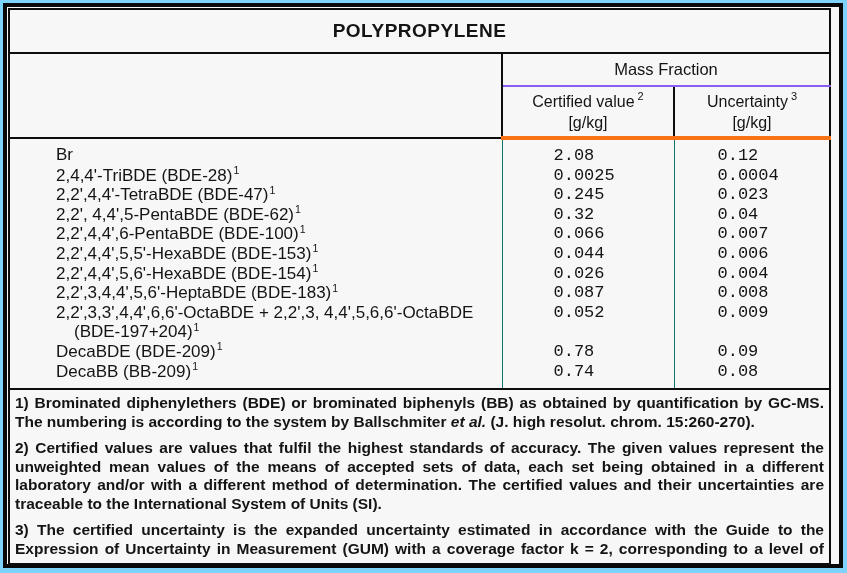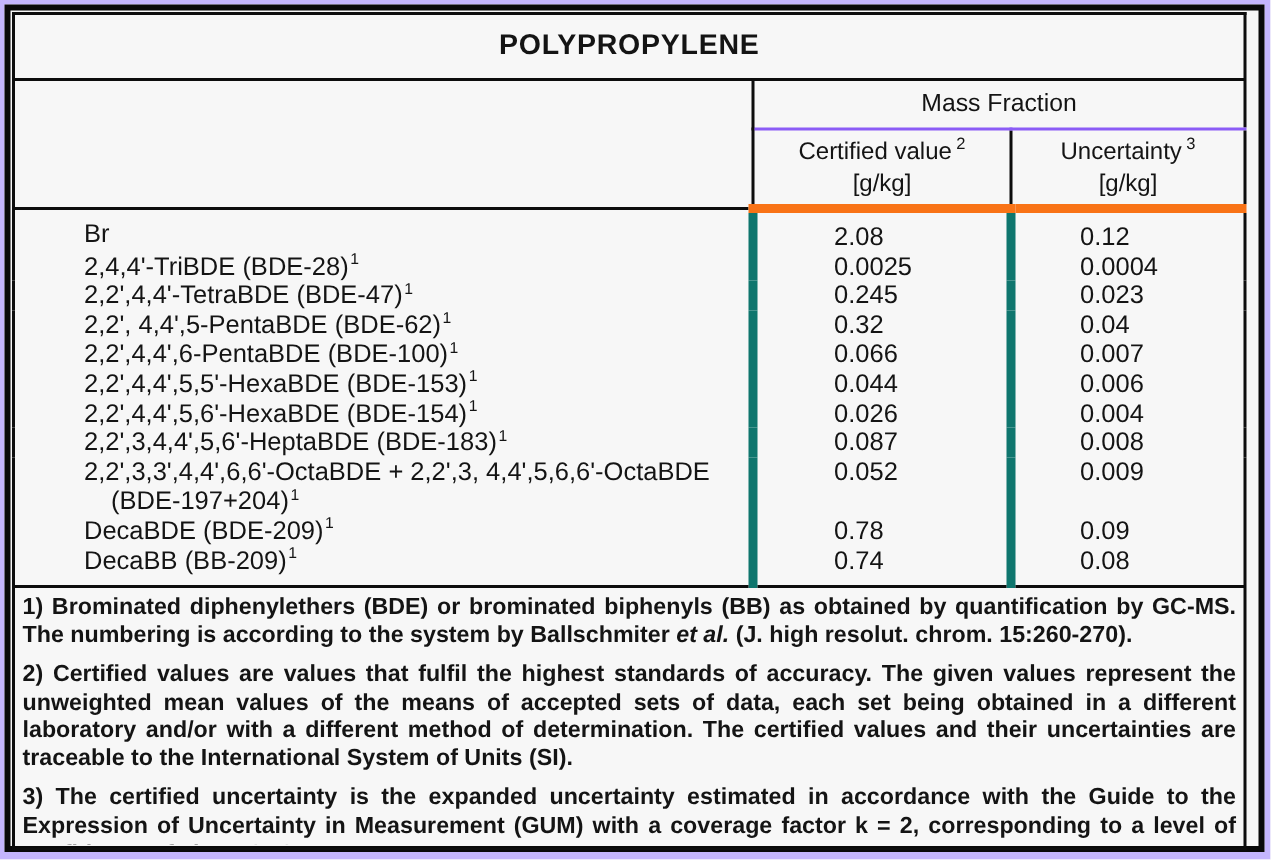--- a/index.html
+++ b/index.html
@@ -6,21 +6,21 @@
     margin: 0;
     padding: 0;
     background: #fbfbfb;
     font-family: "Liberation Sans", "DejaVu Sans", sans-serif;
     color: #141414;
   }
   .page {
     position: relative;
     width: 847px;
     height: 573px;
-    background: #c4b5fd;
+    background: #7dd3fc;
     overflow: hidden;
   }
   .outer-frame {
     position: absolute;
     left: 3px;
     top: 3px;
     right: 4px;
     bottom: 5px;
     border: 4px solid #090909;
     padding: 1px 10px 6px 1px;
@@ -61,21 +61,21 @@
     border-bottom: 2px solid #8b5cf6;
     border-left: 2px solid #0d0d0d;
   }
   .sub-cell {
     height: 49px;
     text-align: center;
     vertical-align: middle;
     font-size: 16px;
     line-height: 21px;
     border-left: 2px solid #0d0d0d;
-    border-bottom: 6px solid #f97316;
+    border-bottom: 4px solid #f97316;
   }
   .sub-cell sup {
     font-size: 11px;
     vertical-align: super;
     line-height: 0;
     margin-left: 3px;
   }
 
   tbody td {
     vertical-align: top;
@@ -89,21 +89,21 @@
     white-space: nowrap;
     overflow: hidden;
   }
   .name-cell sup, .c-line2 sup {
     font-size: 10.5px;
     vertical-align: super;
     line-height: 0;
     margin-left: 1px;
   }
   .c-line2 { padding-left: 18px; white-space: nowrap; }
-  .val-cell { border-left: 6px solid #0f766e; }
+  .val-cell { border-left: 1px solid #0f766e; font-family: Liberation Mono, monospace; }
   .val-cell.cert { padding-left: 51px; }
   .val-cell.unc  { padding-left: 43px; }
 
   .footnote-cell {
     height: 173px;
     border-top: 2px solid #0d0d0d;
     vertical-align: top;
     font-weight: bold;
   }
   .footnote-box {

